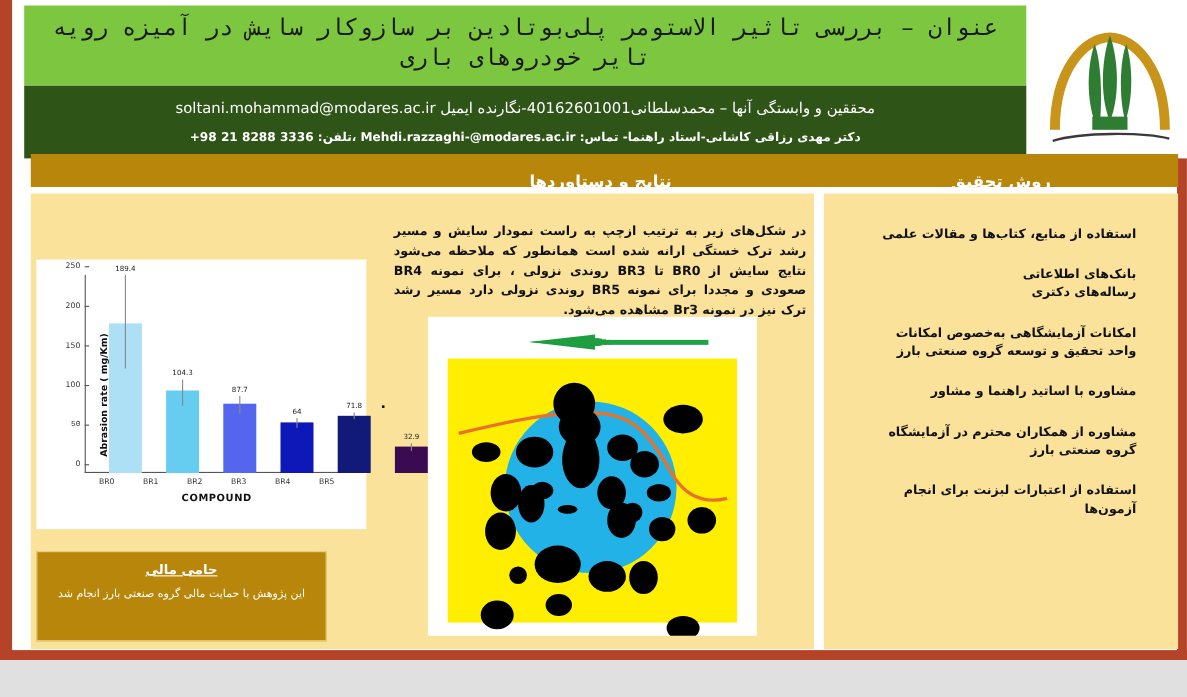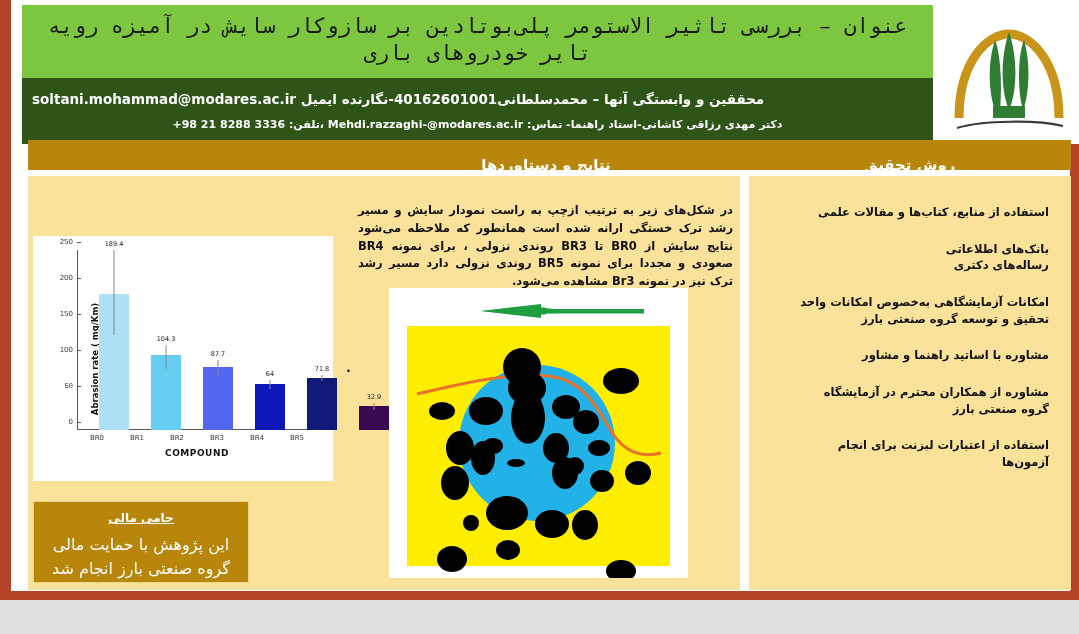--- a/index.html
+++ b/index.html
@@ -39,22 +39,22 @@
     width: 100%;
   }
   .contact-bar {
     position: absolute; left: 11px; top: 78px;
     width: 911px; height: 66px;
     background: #2e5418;
     display: flex; flex-direction: column;
     align-items: center; justify-content: center;
   }
   .contact-line1 {
-    direction: rtl; text-align: left; color: #ffffff;
-    font-size: 13.5px; font-weight: bold; line-height: 1.2;
+    direction: rtl; text-align: center; color: #ffffff;
+    font-size: 13.5px; font-weight: normal; line-height: 1.2;
     width: 100%; padding: 0 10px;
   }
   .contact-line2 {
     direction: rtl; text-align: center; color: #ffffff;
     font-size: 11px; font-weight: bold; line-height: 1.2;
     margin-top: 10px; width: 100%; padding: 0 10px;
   }
   .logo-box {
     position: absolute; left: 925px; top: 0px;
     width: 145px; height: 144px;
@@ -83,21 +83,21 @@
     background: #fbe29a;
   }
   .panel-method {
     position: absolute; left: 738px; top: 176px;
     width: 322px; height: 414px;
     background: #fbe29a;
   }
 
   
   .method-list {
-    padding: 28px 22px 0 18px;
+    padding: 28px 38px 0 18px;
     direction: rtl; text-align: right; margin-left: 33px;
   }
   .method-item {
     color: #111; font-size: 11.5px; font-weight: bold;
     line-height: 1.45; margin-bottom: 20px;
   }
 
   
   .results-para {
     position: absolute; left: 330px; top: 26px;
@@ -176,32 +176,32 @@
   .xtitle {
     position: absolute; left: 44px; top: 212px;
     width: 240px; text-align: center;
     font-size: 9px; font-weight: bold; color: #111;
     letter-spacing: 0.5px;
   }
 
   
   .sponsor {
     position: absolute; left: 5px; top: 325px;
-    width: 216px; height: 82px;
+    width: 264px; height: 82px;
     background: #b8860b;
     border: 1px solid #e8d78a;
     direction: rtl; text-align: center;
     padding-top: 9px;
   }
   .sponsor-title {
     color: #ffffff; font-size: 12px; font-weight: bold;
     text-decoration: underline; display: block;
   }
   .sponsor-body {
-    color: #ffffff; font-size: 16px; line-height: 1.5;
+    color: #ffffff; font-size: 10px; line-height: 1.5;
     margin-top: 8px; padding: 0 16px;
     display: block; text-align: center;
   }
 
   
   .schematic {
     position: absolute; left: 361px; top: 112px;
     width: 299px; height: 290px;
     background: #ffffff;
   }

